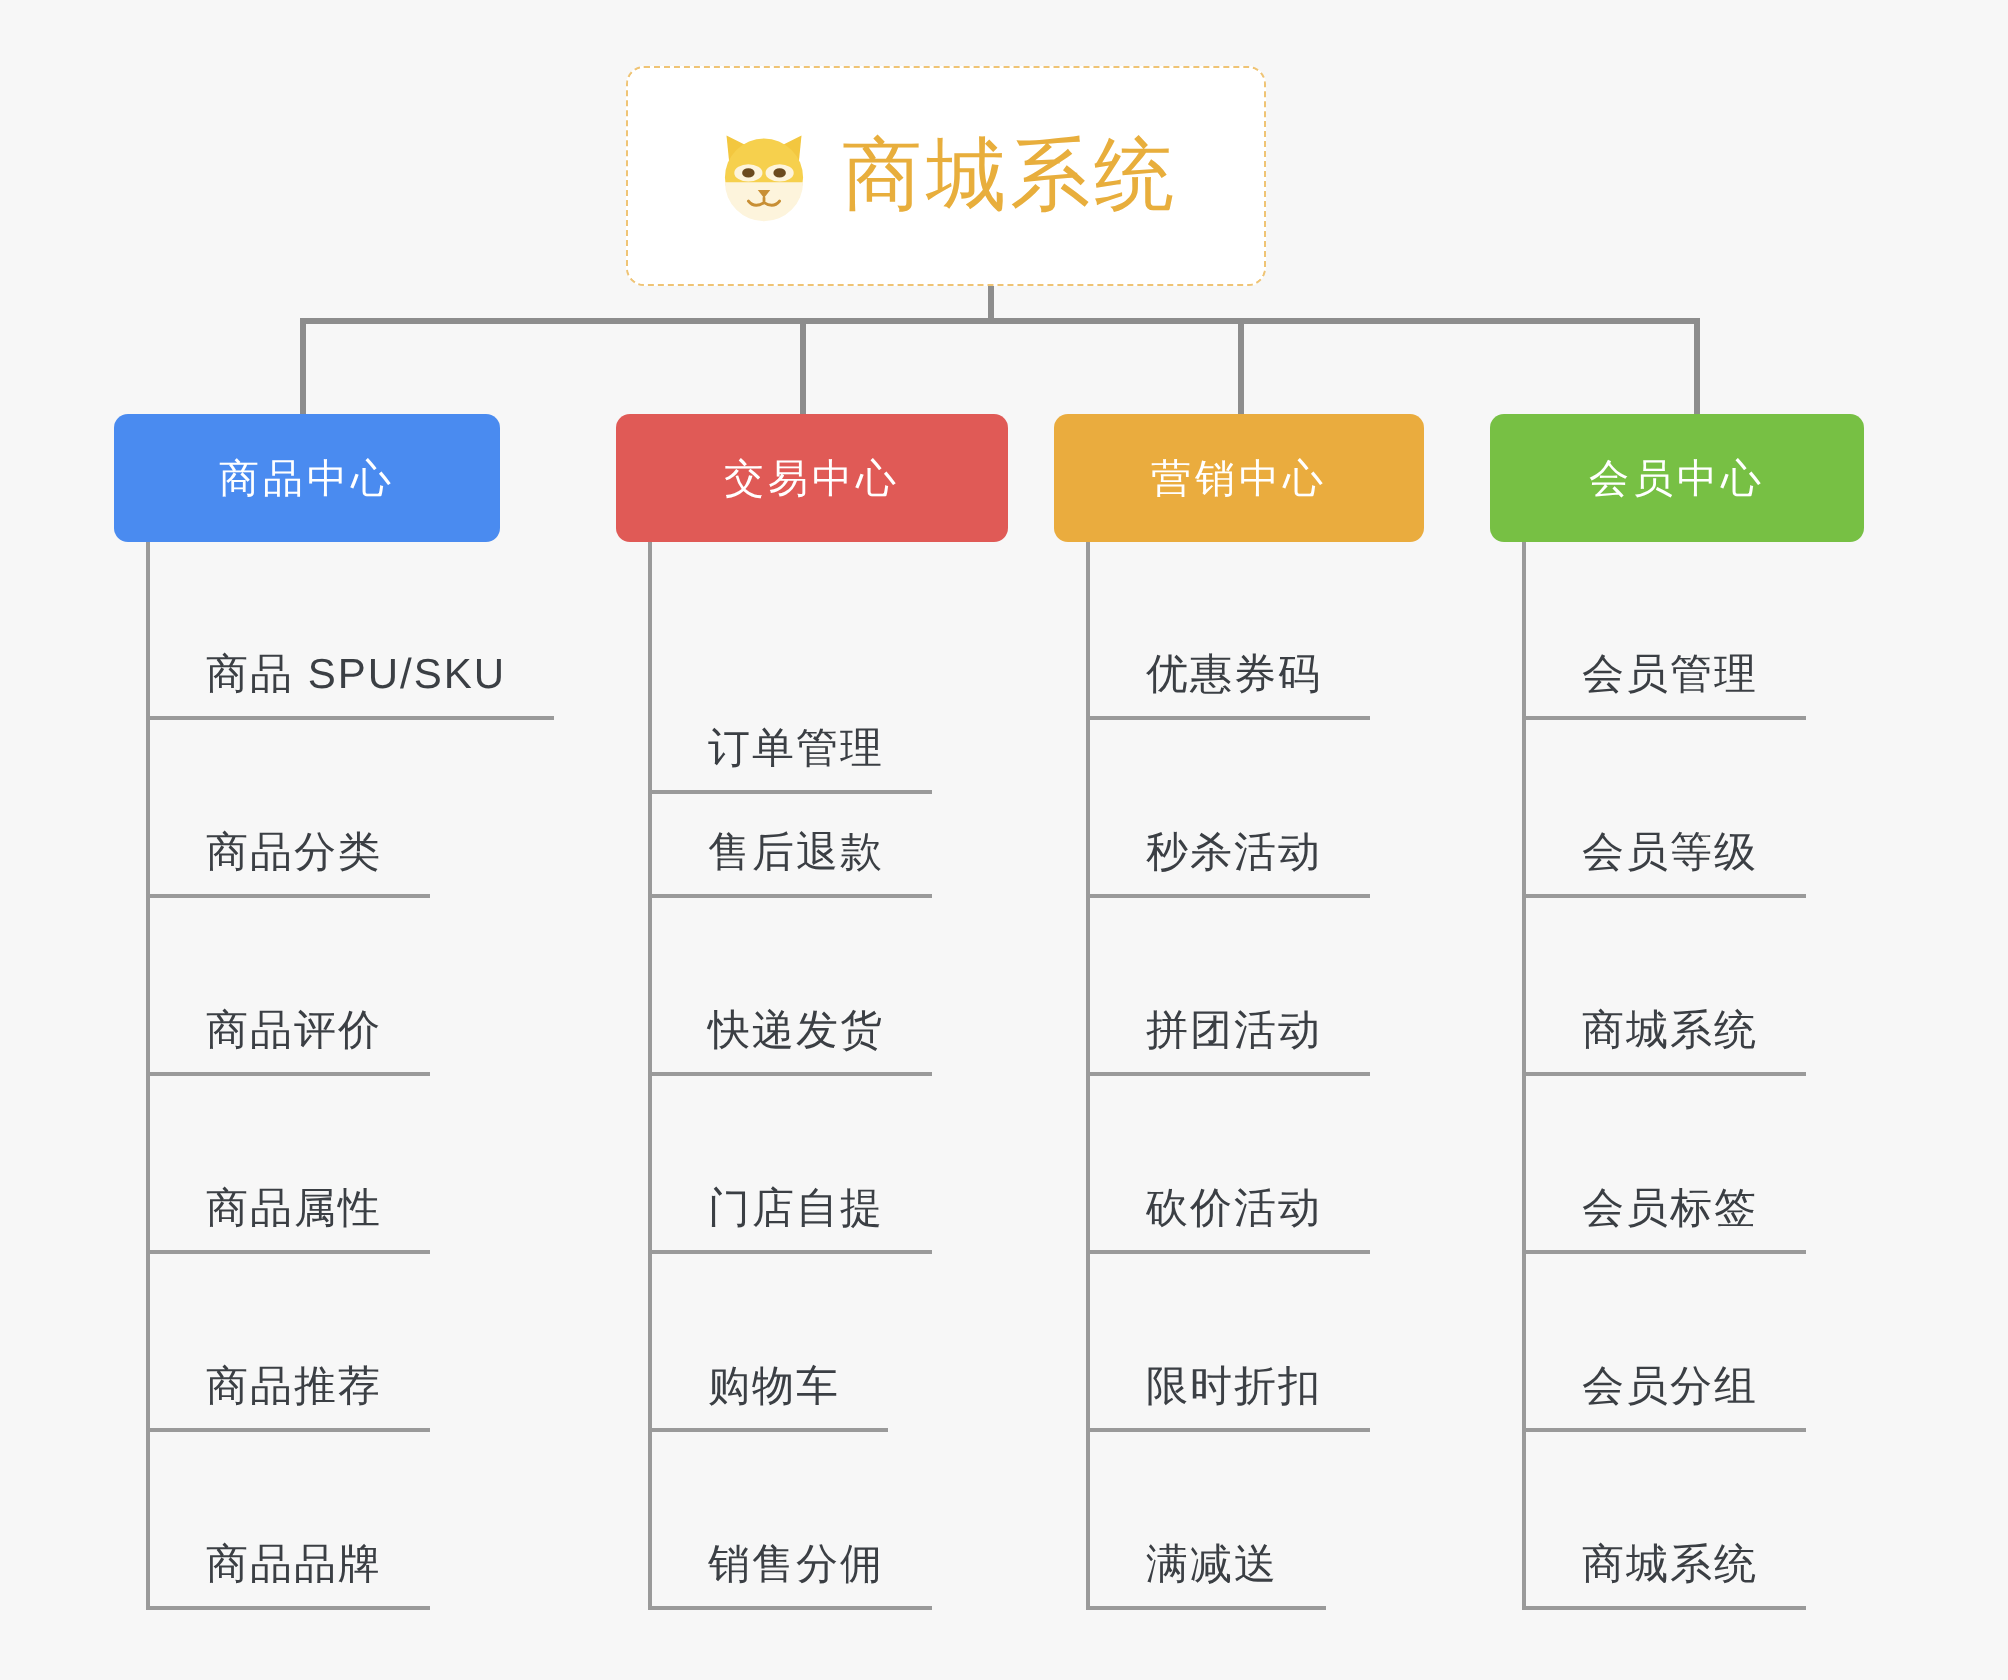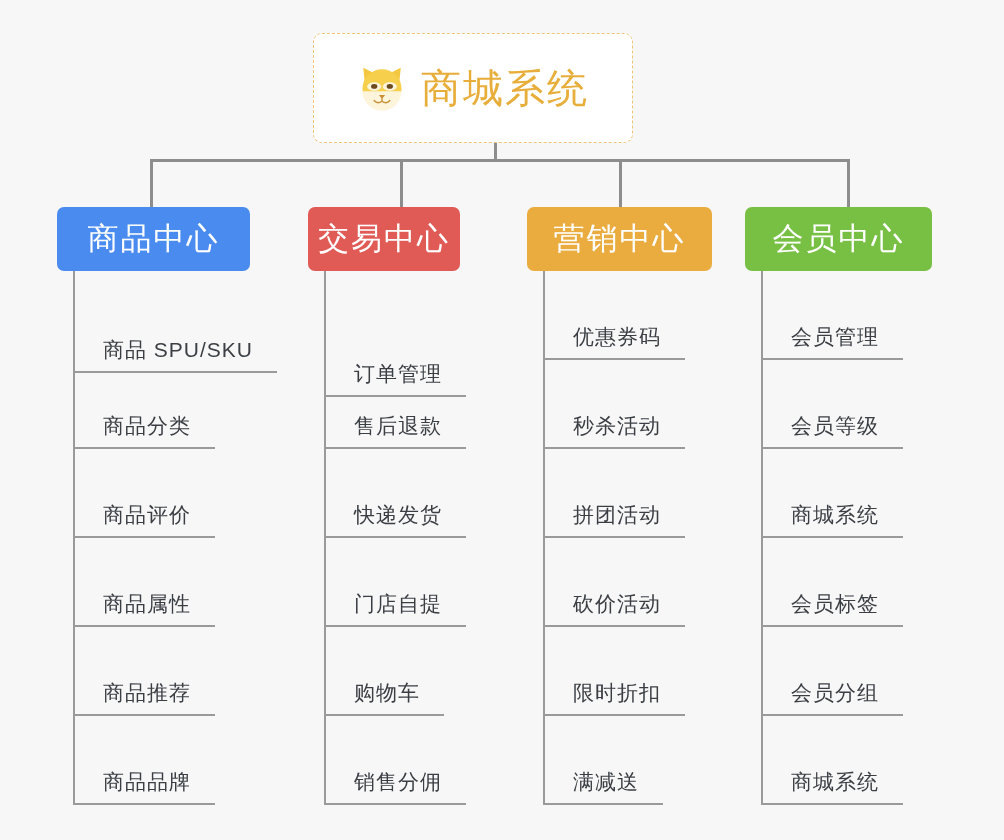--- a/index.html
+++ b/index.html
@@ -68,21 +68,21 @@
   .cat-box {
     position: absolute;
     top: 207px;
     height: 64px;
     border-radius: 7px;
     display: flex;
     align-items: center;
     justify-content: center;
   }
   .cat-label {
-    font-size: 31px;
+    font-size: 20px;
     color: #ffffff;
     letter-spacing: 2px;
     white-space: nowrap;
   }
 
   
   .branch {
     position: absolute;
     top: 271px;
   }
@@ -145,33 +145,33 @@
   <div class="conn conn-v" id="stem-root"></div>
   <div class="conn conn-h" id="bus"></div>
   <div class="conn conn-v drop" style="left:150px;"></div>
   <div class="conn conn-v drop" style="left:400px;"></div>
   <div class="conn conn-v drop" style="left:619px;"></div>
   <div class="conn conn-v drop" style="left:847px;"></div>
 
   <div class="cat-box" style="left: 57px; width: 193px; background: rgb(74, 139, 240);">
     <span class="cat-label">商品中心</span>
   </div>
-  <div class="cat-box" style="left: 308px; width: 152px; background: rgb(224, 90, 86);">
+  <div class="cat-box" style="left: 308px; width: 196px; background: rgb(224, 90, 86);">
     <span class="cat-label">交易中心</span>
   </div>
   <div class="cat-box" style="left: 745px; width: 187px; background: rgb(119, 192, 68);">
     <span class="cat-label">会员中心</span>
   </div>
   <div class="cat-box" style="left: 527px; width: 185px; background: rgb(234, 172, 62);">
     <span class="cat-label">营销中心</span>
   </div>
 
   <div class="branch" id="branch-0" style="left:73px;">
       <div class="trunk" style="height: 534px;"></div>
-      <div class="leaf" style="top: 0px; width: 204px; margin-top: 13px;">
+      <div class="leaf" style="top: 0px; width: 204px;">
         <span class="leaf-text">商品 SPU/SKU</span>
         <div class="leaf-rule" style="width: 204px;"></div>
       </div>
       <div class="leaf" style="top: 89px; width: 142px;">
         <span class="leaf-text">商品分类</span>
         <div class="leaf-rule" style="width: 142px;"></div>
       </div>
       <div class="leaf" style="top: 178px; width: 142px;">
         <span class="leaf-text">商品评价</span>
         <div class="leaf-rule" style="width: 142px;"></div>

